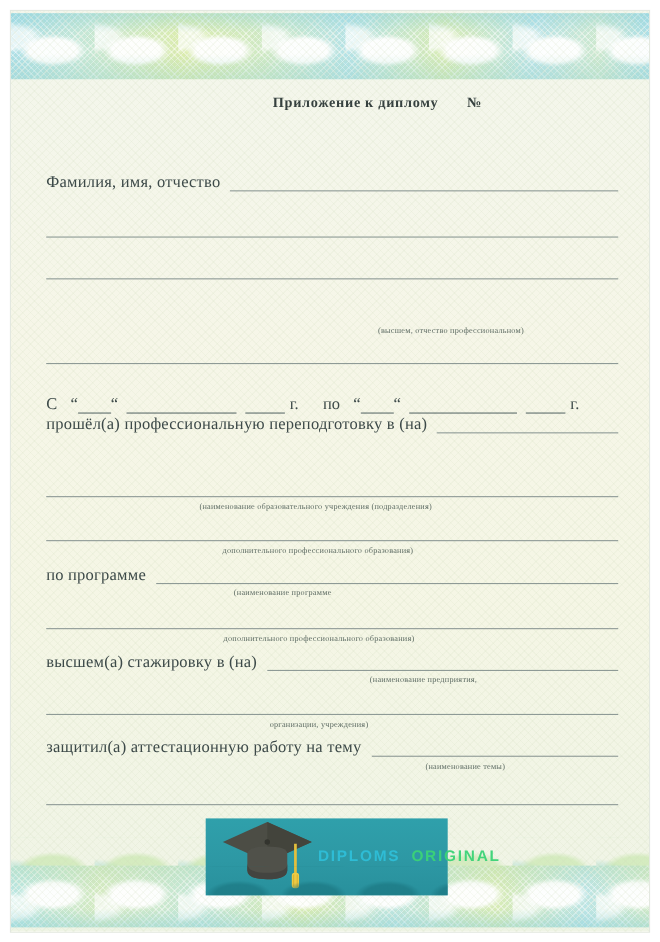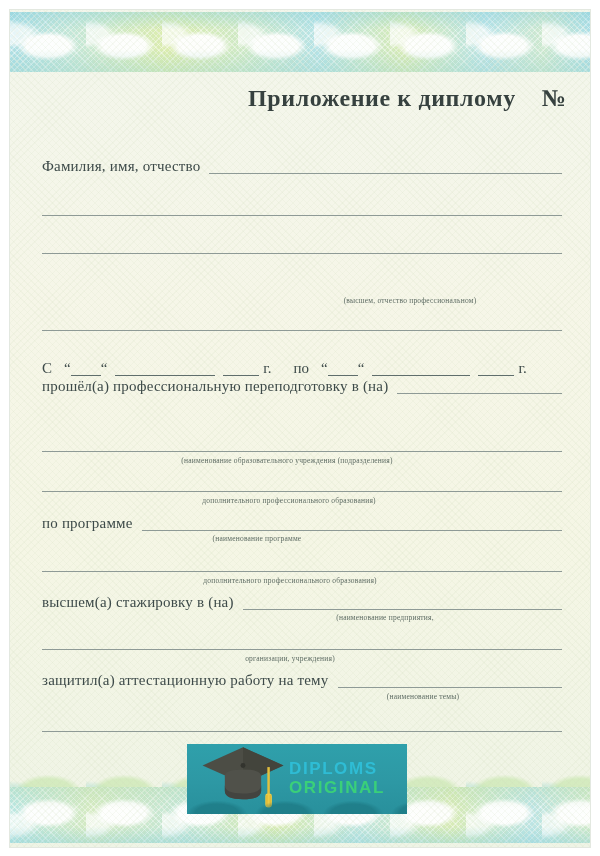--- a/index.html
+++ b/index.html
@@ -47,21 +47,21 @@
   .crests{
     position:absolute;left:0;right:0;bottom:58px;height:28px;pointer-events:none;
     background:
       radial-gradient(44px 22px at 38px 30px,rgba(190,228,160,.55) 0 55%,rgba(190,228,160,0) 75%),
       radial-gradient(44px 22px at 0px 36px,rgba(165,220,210,.40) 0 52%,rgba(165,220,210,0) 74%);
     background-size:76px 28px;
   }
   
   .title{
     position:absolute;left:248px;top:85px;
-    font-size:24px;font-weight:700;color:#36413f;letter-spacing:.6px;white-space:nowrap;
+    font-size:13px;font-weight:700;color:#36413f;letter-spacing:.6px;white-space:nowrap;
   }
   .title .numsign{margin-left:26px;}
   .row{
     position:absolute;left:42px;width:520px;height:20px;
     display:flex;align-items:flex-end;
   }
   .lbl{
     font-size:15px;color:#3d4a49;white-space:nowrap;line-height:1;letter-spacing:.2px;
   }
   .fill{flex:1 1 auto;border-bottom:1px solid #8e9a96;margin-left:9px;height:100%;}
@@ -85,23 +85,23 @@
     display:flex;align-items:center;
   }
   .watermark::after{
     content:"";position:absolute;left:0;right:0;bottom:0;height:26px;pointer-events:none;
     background:
       radial-gradient(40px 18px at 30px 26px,rgba(20,105,115,.45) 0 55%,rgba(20,105,115,0) 75%);
     background-size:68px 26px;
   }
   .wm-cap{flex:0 0 auto;margin-left:10px;}
   .wm-text{
-    flex:1;display:flex;flex-direction:column;gap:0;margin-right:8px;
+    flex:1;display:flex;flex-direction:row;gap:10px;margin-right:8px;
     font-family:"Liberation Sans","DejaVu Sans",sans-serif;
-    font-weight:700;font-size:17px;letter-spacing:1.6px;line-height:1.1;text-align:left;
+    font-weight:700;font-size:14px;letter-spacing:1.6px;line-height:1.1;text-align:left;
   }
   .wm-line1{color:#2fc3de;opacity:.85;}
   .wm-line2{color:#3bd377;opacity:.95;}
 </style>
 </head>
 <body>
 
 <div class="screen">
   <div class="paper">
     <div class="band band-top"></div>

